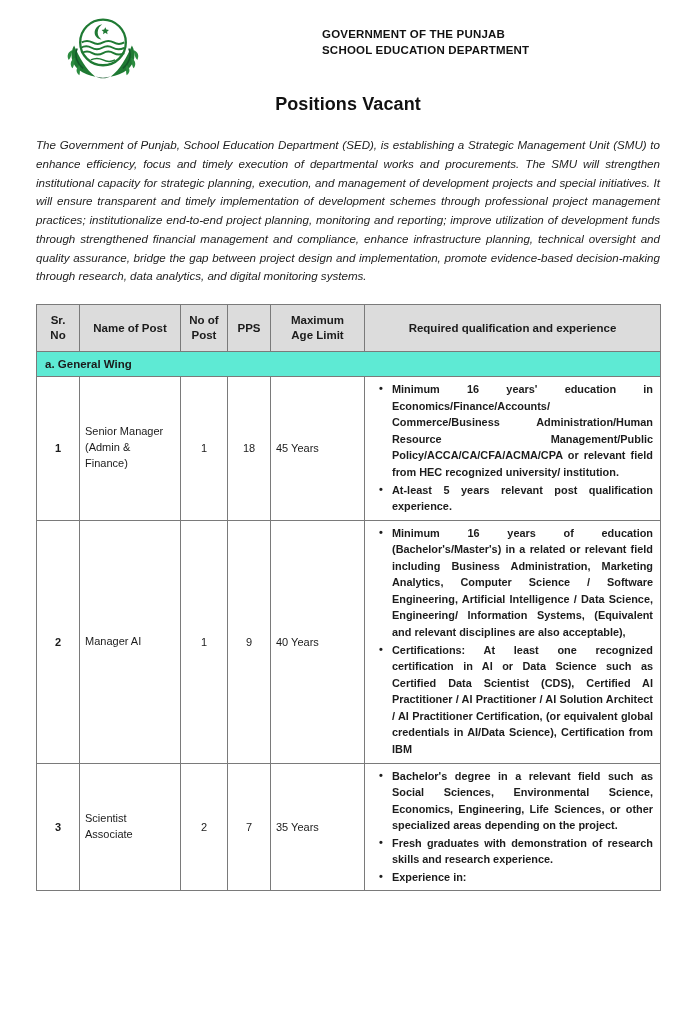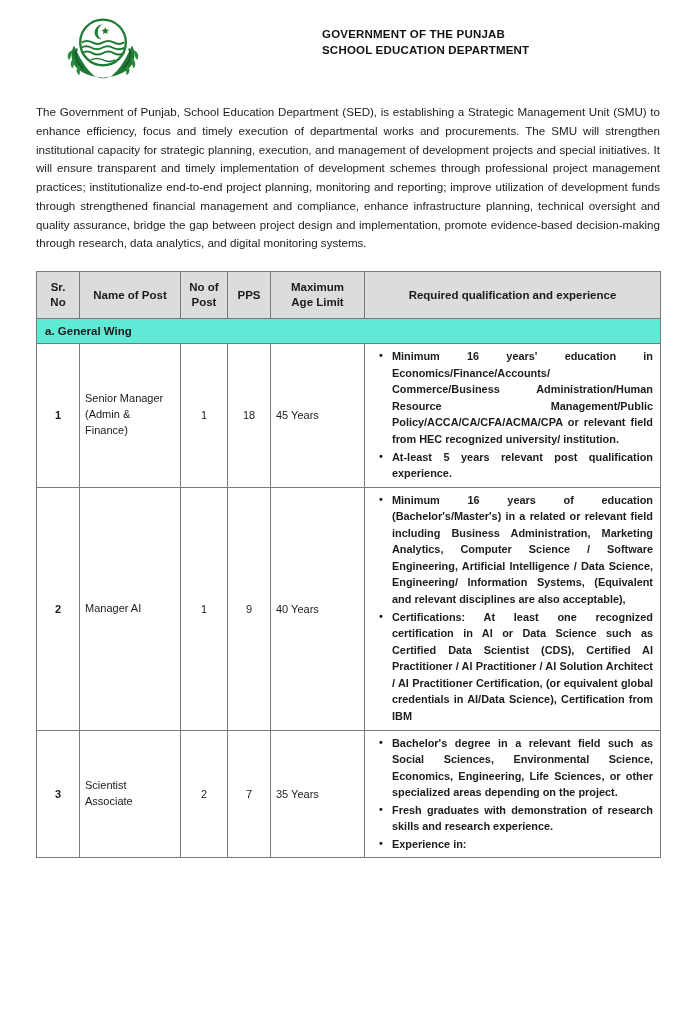--- a/index.html
+++ b/index.html
@@ -62,20 +62,21 @@
   .body-wrap {
     padding: 0 36px;
     margin-top: 21px;
   }
   p.para {
     margin: 0 0 0 0;
     font-size: 11.6px;
     line-height: 1.62;
     text-align: justify;
     color: #1c1c1c;
+    font-style: italic;
   }
   p.para + p.para { margin-top: 15px; }
   p.para.nojust { text-align: left; }
 
   
   .table-wrap {
     padding: 0 36px;
     margin-top: 18px;
   }
   table.jobs {
@@ -178,20 +179,21 @@
 
         <path d="M34 63 q8 -4 16 0 q8 4 16 0" stroke="#1f7a33" stroke-width="2" fill="none"></path>
       </svg>
     </div>
     <div class="gov-titles">
       <div class="gov-line">GOVERNMENT OF THE PUNJAB</div>
       <div class="gov-line">SCHOOL EDUCATION DEPARTMENT</div>
     </div>
   </div>
 
+  <div class="doc-title">Positions Vacant</div>
 
   <div class="body-wrap">
     <p class="para">The Government of Punjab, School Education Department (SED), is establishing a Strategic Management Unit (SMU) to enhance efficiency, focus and timely execution of departmental works and procurements. The SMU will strengthen institutional capacity for strategic planning, execution, and management of development projects and special initiatives. It will ensure transparent and timely implementation of development schemes through professional project management practices; institutionalize end-to-end project planning, monitoring and reporting; improve utilization of development funds through strengthened financial management and compliance, enhance infrastructure planning, technical oversight and quality assurance, bridge the gap between project design and implementation, promote evidence-based decision-making through research, data analytics, and digital monitoring systems.</p>
   </div>
 
   <div class="table-wrap">
     <table class="jobs">
       <colgroup>
         <col class="c-sr">
           <col class="c-name">

